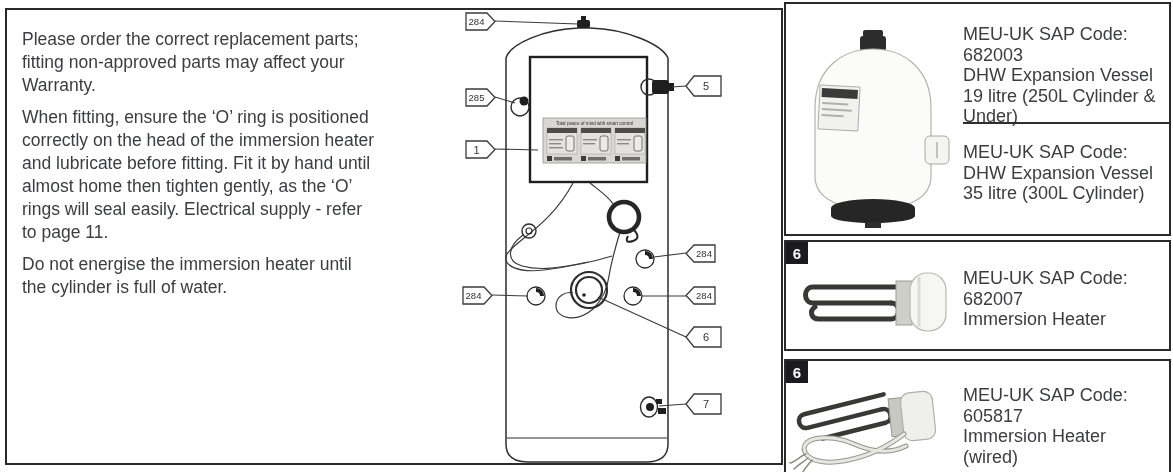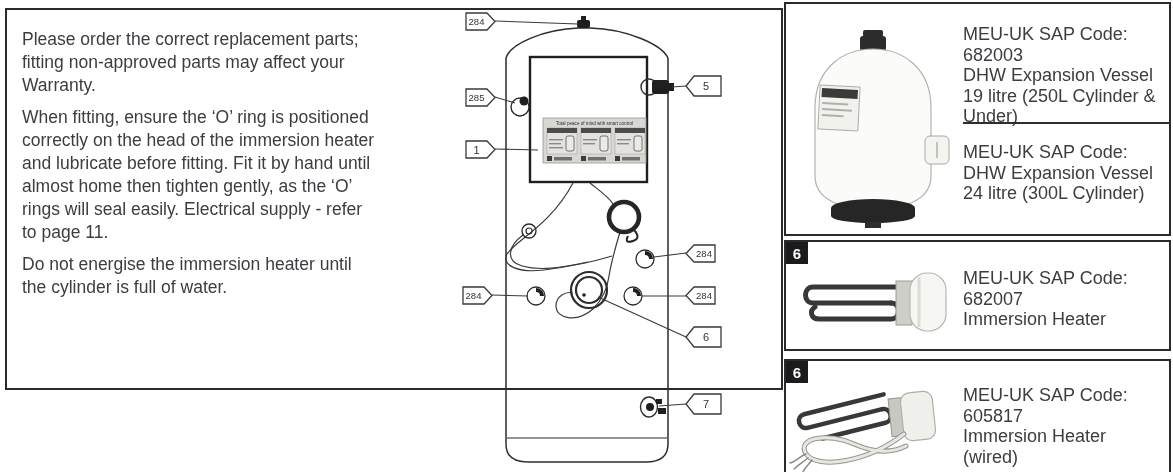--- a/index.html
+++ b/index.html
@@ -4,21 +4,21 @@
 <style>
   * { margin:0; padding:0; box-sizing:border-box; }
   html,body { width:1173px; height:472px; }
   body {
     font-family:"Liberation Sans", sans-serif;
     background:#ffffff; color:#3c3d41;
     position:relative; overflow:hidden;
   }
   .page { position:absolute; inset:0; }
   .box { position:absolute; border:2px solid #2a2a2a; background:#fff; }
-  #main-box   { left:5px;   top:8px;   width:778px; height:382px; }
+  #main-box   { left:5px;   top:8px;   width:778px; height:457px; }
   #part-box-1 { left:784px; top:2px;   width:387px; height:234px; }
   #part-box-2 { left:784px; top:240px; width:387px; height:111px; }
   #part-box-3 { left:784px; top:359px; width:387px; height:118px; }
 
   .instructions { position:absolute; left:15px; top:18px; width:354px;
     font-size:17.5px; line-height:23px; }
   .instructions p { margin-bottom:9px; }
 
   .entry { position:absolute; left:177px; width:202px;
     font-size:18px; line-height:20.5px; }
@@ -207,21 +207,21 @@
     <div class="entry" style="top:20px">
       <div>MEU-UK SAP Code:</div>
       <div class="code">682003</div>
       <div>DHW Expansion Vessel 19 litre (250L Cylinder &amp; Under)</div>
     </div>
 
     <div class="divider"></div>
 
     <div class="entry" style="top:138px">
       <div>MEU-UK SAP Code:</div>
-      <div>DHW Expansion Vessel 24 litre (300L Cylinder)</div>
+      <div>DHW Expansion Vessel 35 litre (300L Cylinder)</div>
     </div>
   </section>
 
   <section class="box" id="part-box-2">
     <div class="badge">6</div>
     <svg id="heater-img" width="165" height="78" viewBox="0 0 165 78">
       <g stroke="#383836" stroke-width="5" fill="none" stroke-linecap="round">
         <path d="M104,24 H20 C10,24 10,40 20,40 H98"></path>
         <path d="M98,40 C108,40 108,56 98,56 H26 C18,56 16,48 22,44"></path>
       </g>

